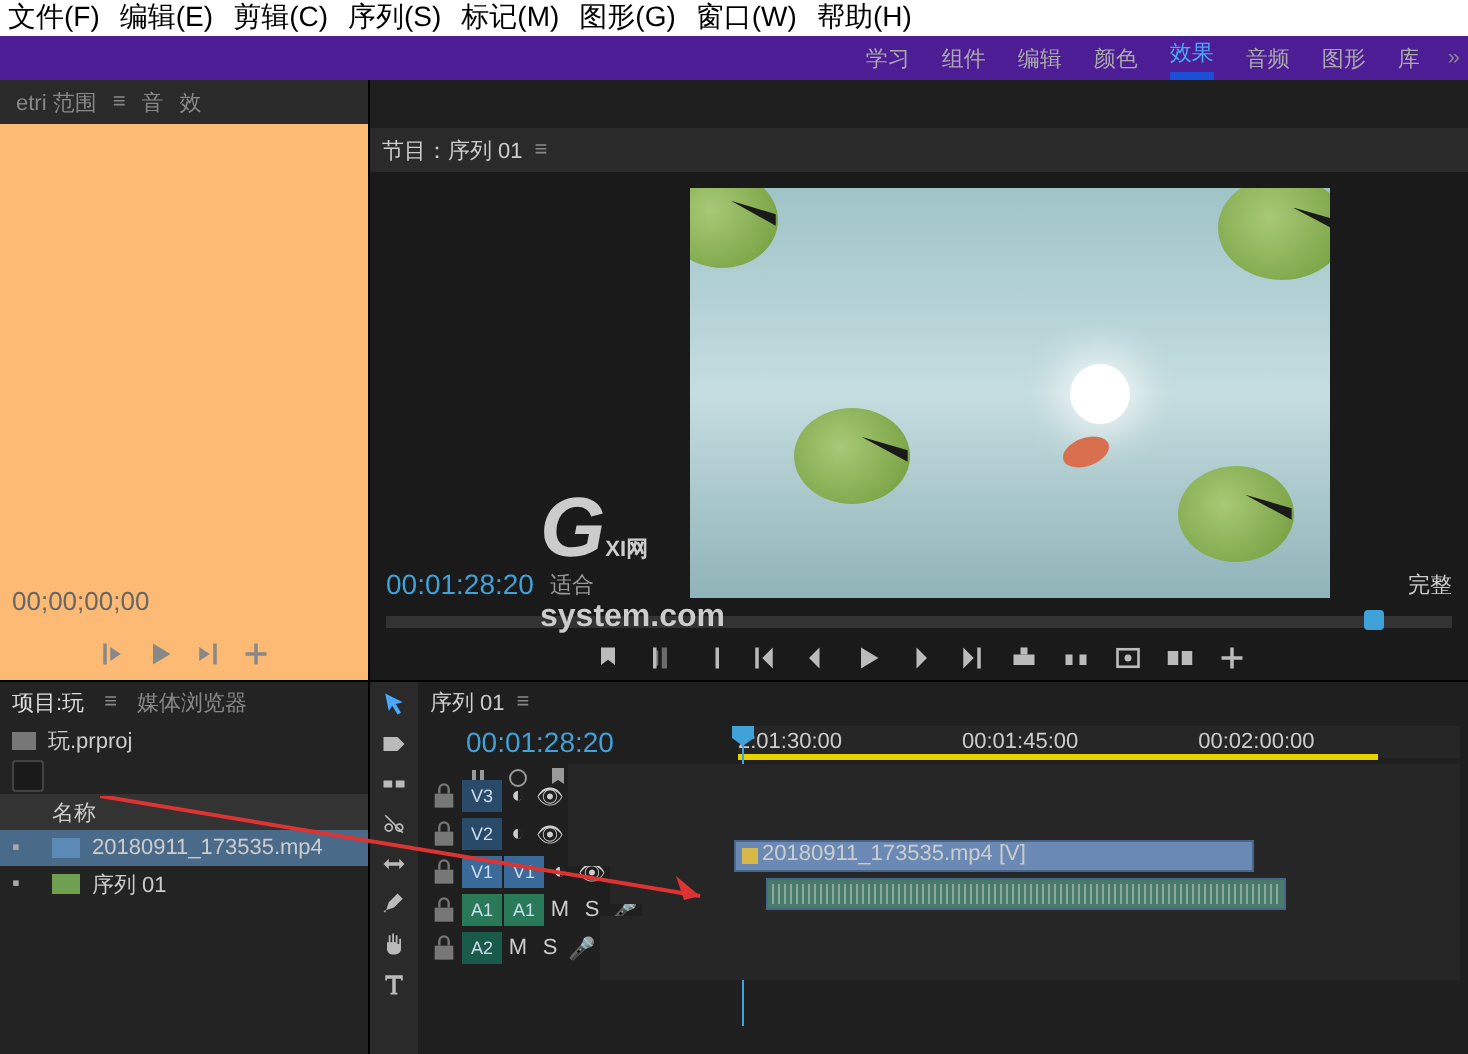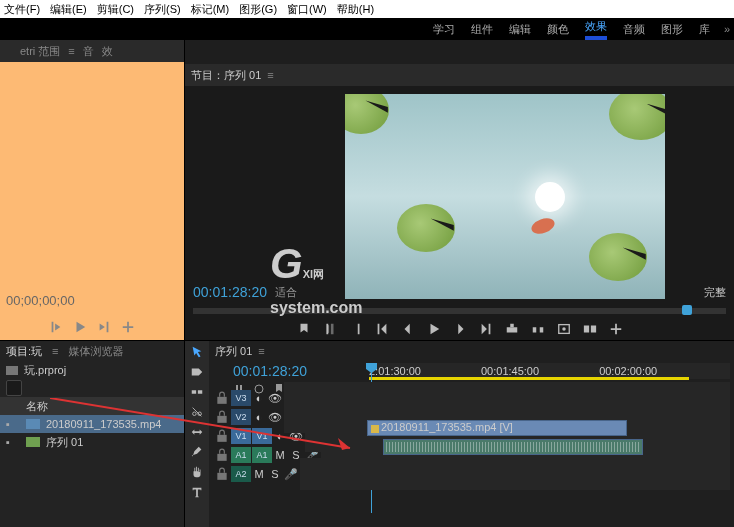--- a/index.html
+++ b/index.html
@@ -1,25 +1,25 @@
 <!DOCTYPE html>
 <html><head>
 <meta charset="utf-8">
 <style>
 * { margin: 0; padding: 0; box-sizing: border-box; font-family: "Microsoft YaHei", sans-serif; font-size: 11px; color: #ccc; }
 body { background: #1e1e1e; width: 734px; height: 527px; overflow: hidden; position: relative; }
 .menubar { background: #fff; height: 18px; display: flex; align-items: center; padding: 0 4px; }
-.menubar span { margin-right: 10px; font-size: 11px; color: #000; cursor: pointer; }
-.toolbar-dark { background: #000000; height: 22px; display: flex; justify-content: flex-end; align-items: center; padding: 0 6px; }
+.menubar span { margin-right: 10px; font-size: 14px; color: #000; cursor: pointer; }
+.toolbar-dark { background: #4c1d95; height: 22px; display: flex; justify-content: flex-end; align-items: center; padding: 0 6px; }
 .toolbar-dark .ws-tab { margin: 0 8px; color: #aaa; cursor: pointer; }
 .toolbar-dark .ws-tab.active { color: #4aa8ff; border-bottom: 4px solid #1d4ed8; padding-bottom: 2px; }
 .toolbar-dark .dbl { color: #888; margin-left: 6px; letter-spacing: -2px; }
 .main { display: flex; height: 300px; }
 .lcol { width: 185px; display: flex; flex-direction: column; border-right: 1px solid #000; }
-.panel-tabs { background: #2a2a2a; height: 22px; display: flex; align-items: center; padding: 0 20px; gap: 8px; }
+.panel-tabs { background: #2a2a2a; height: 22px; display: flex; align-items: center; padding: 0 8px; gap: 8px; }
 .panel-tab { color: #888; font-size: 11px; cursor: pointer; }
 .panel-tab.active { color: #ddd; }
 .panel-body { flex: 1; background: #fdba74; position: relative; }
 .src-tc { position: absolute; bottom: 32px; left: 6px; color: #666; font-size: 13px; }
 .ctrl-row { position: absolute; bottom: 6px; left: 0; right: 0; display: flex; justify-content: center; gap: 10px; }
 .ctrl-row svg { width: 14px; height: 14px; fill: #888; cursor: pointer; }
 .rcol { flex: 1; display: flex; flex-direction: column; margin-top: 24px; }
 .prog-tabs { background: #2a2a2a; height: 22px; display: flex; align-items: center; padding: 0 6px; }
 .prog-body { flex: 1; background: #1a1a1a; position: relative; }
 .viewer { position: absolute; left: 160px; top: 8px; width: 320px; height: 205px; background: linear-gradient(180deg,#9fc4c8 0%,#c5dde0 50%,#8fb3b8 100%); overflow: hidden; }

